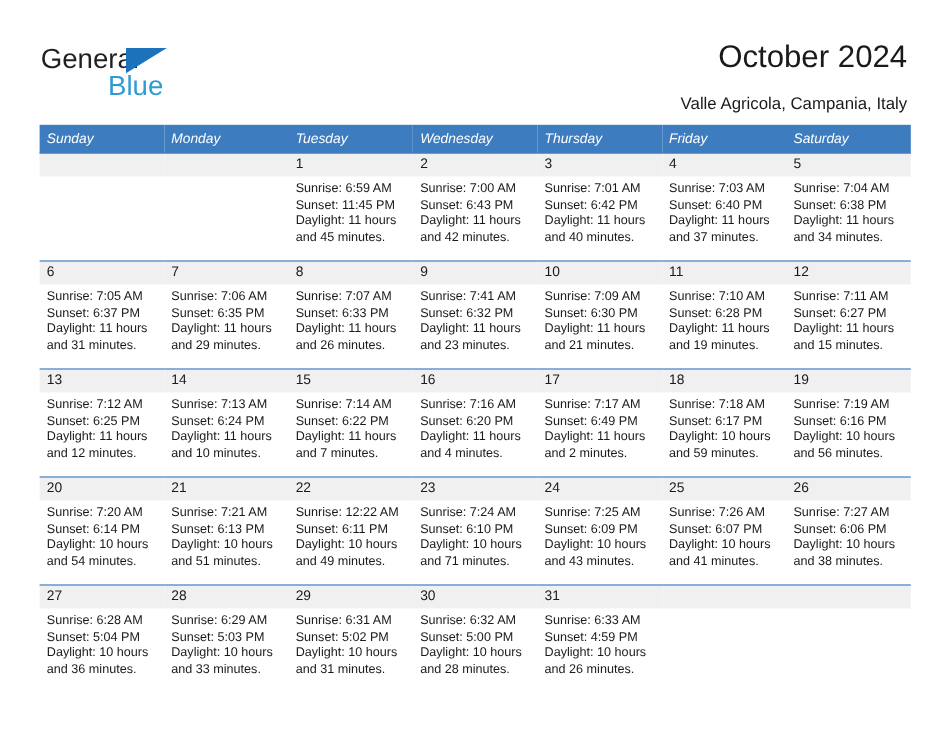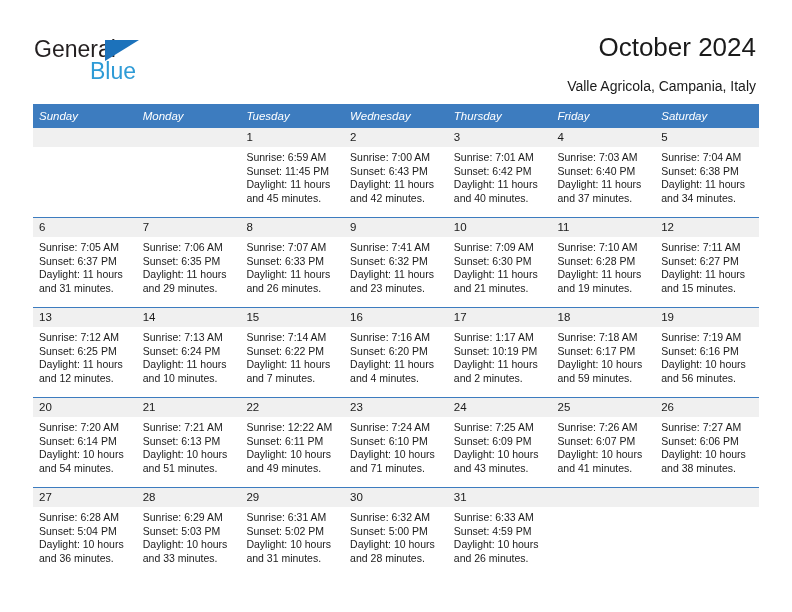--- a/index.html
+++ b/index.html
@@ -307,22 +307,22 @@
             <div class="info">
               <div>Sunrise: 7:16 AM</div>
               <div>Sunset: 6:20 PM</div>
               <div>Daylight: 11 hours</div>
               <div>and 4 minutes.</div>
             </div>
           </td>
           <td>
             <div class="daynum">17</div>
             <div class="info">
-              <div>Sunrise: 1:17 AM</div>
-              <div>Sunset: 10:19 PM</div>
+              <div>Sunrise: 7:17 AM</div>
+              <div>Sunset: 6:49 PM</div>
               <div>Daylight: 11 hours</div>
               <div>and 2 minutes.</div>
             </div>
           </td>
           <td>
             <div class="daynum">18</div>
             <div class="info">
               <div>Sunrise: 7:18 AM</div>
               <div>Sunset: 6:17 PM</div>
               <div>Daylight: 10 hours</div>

